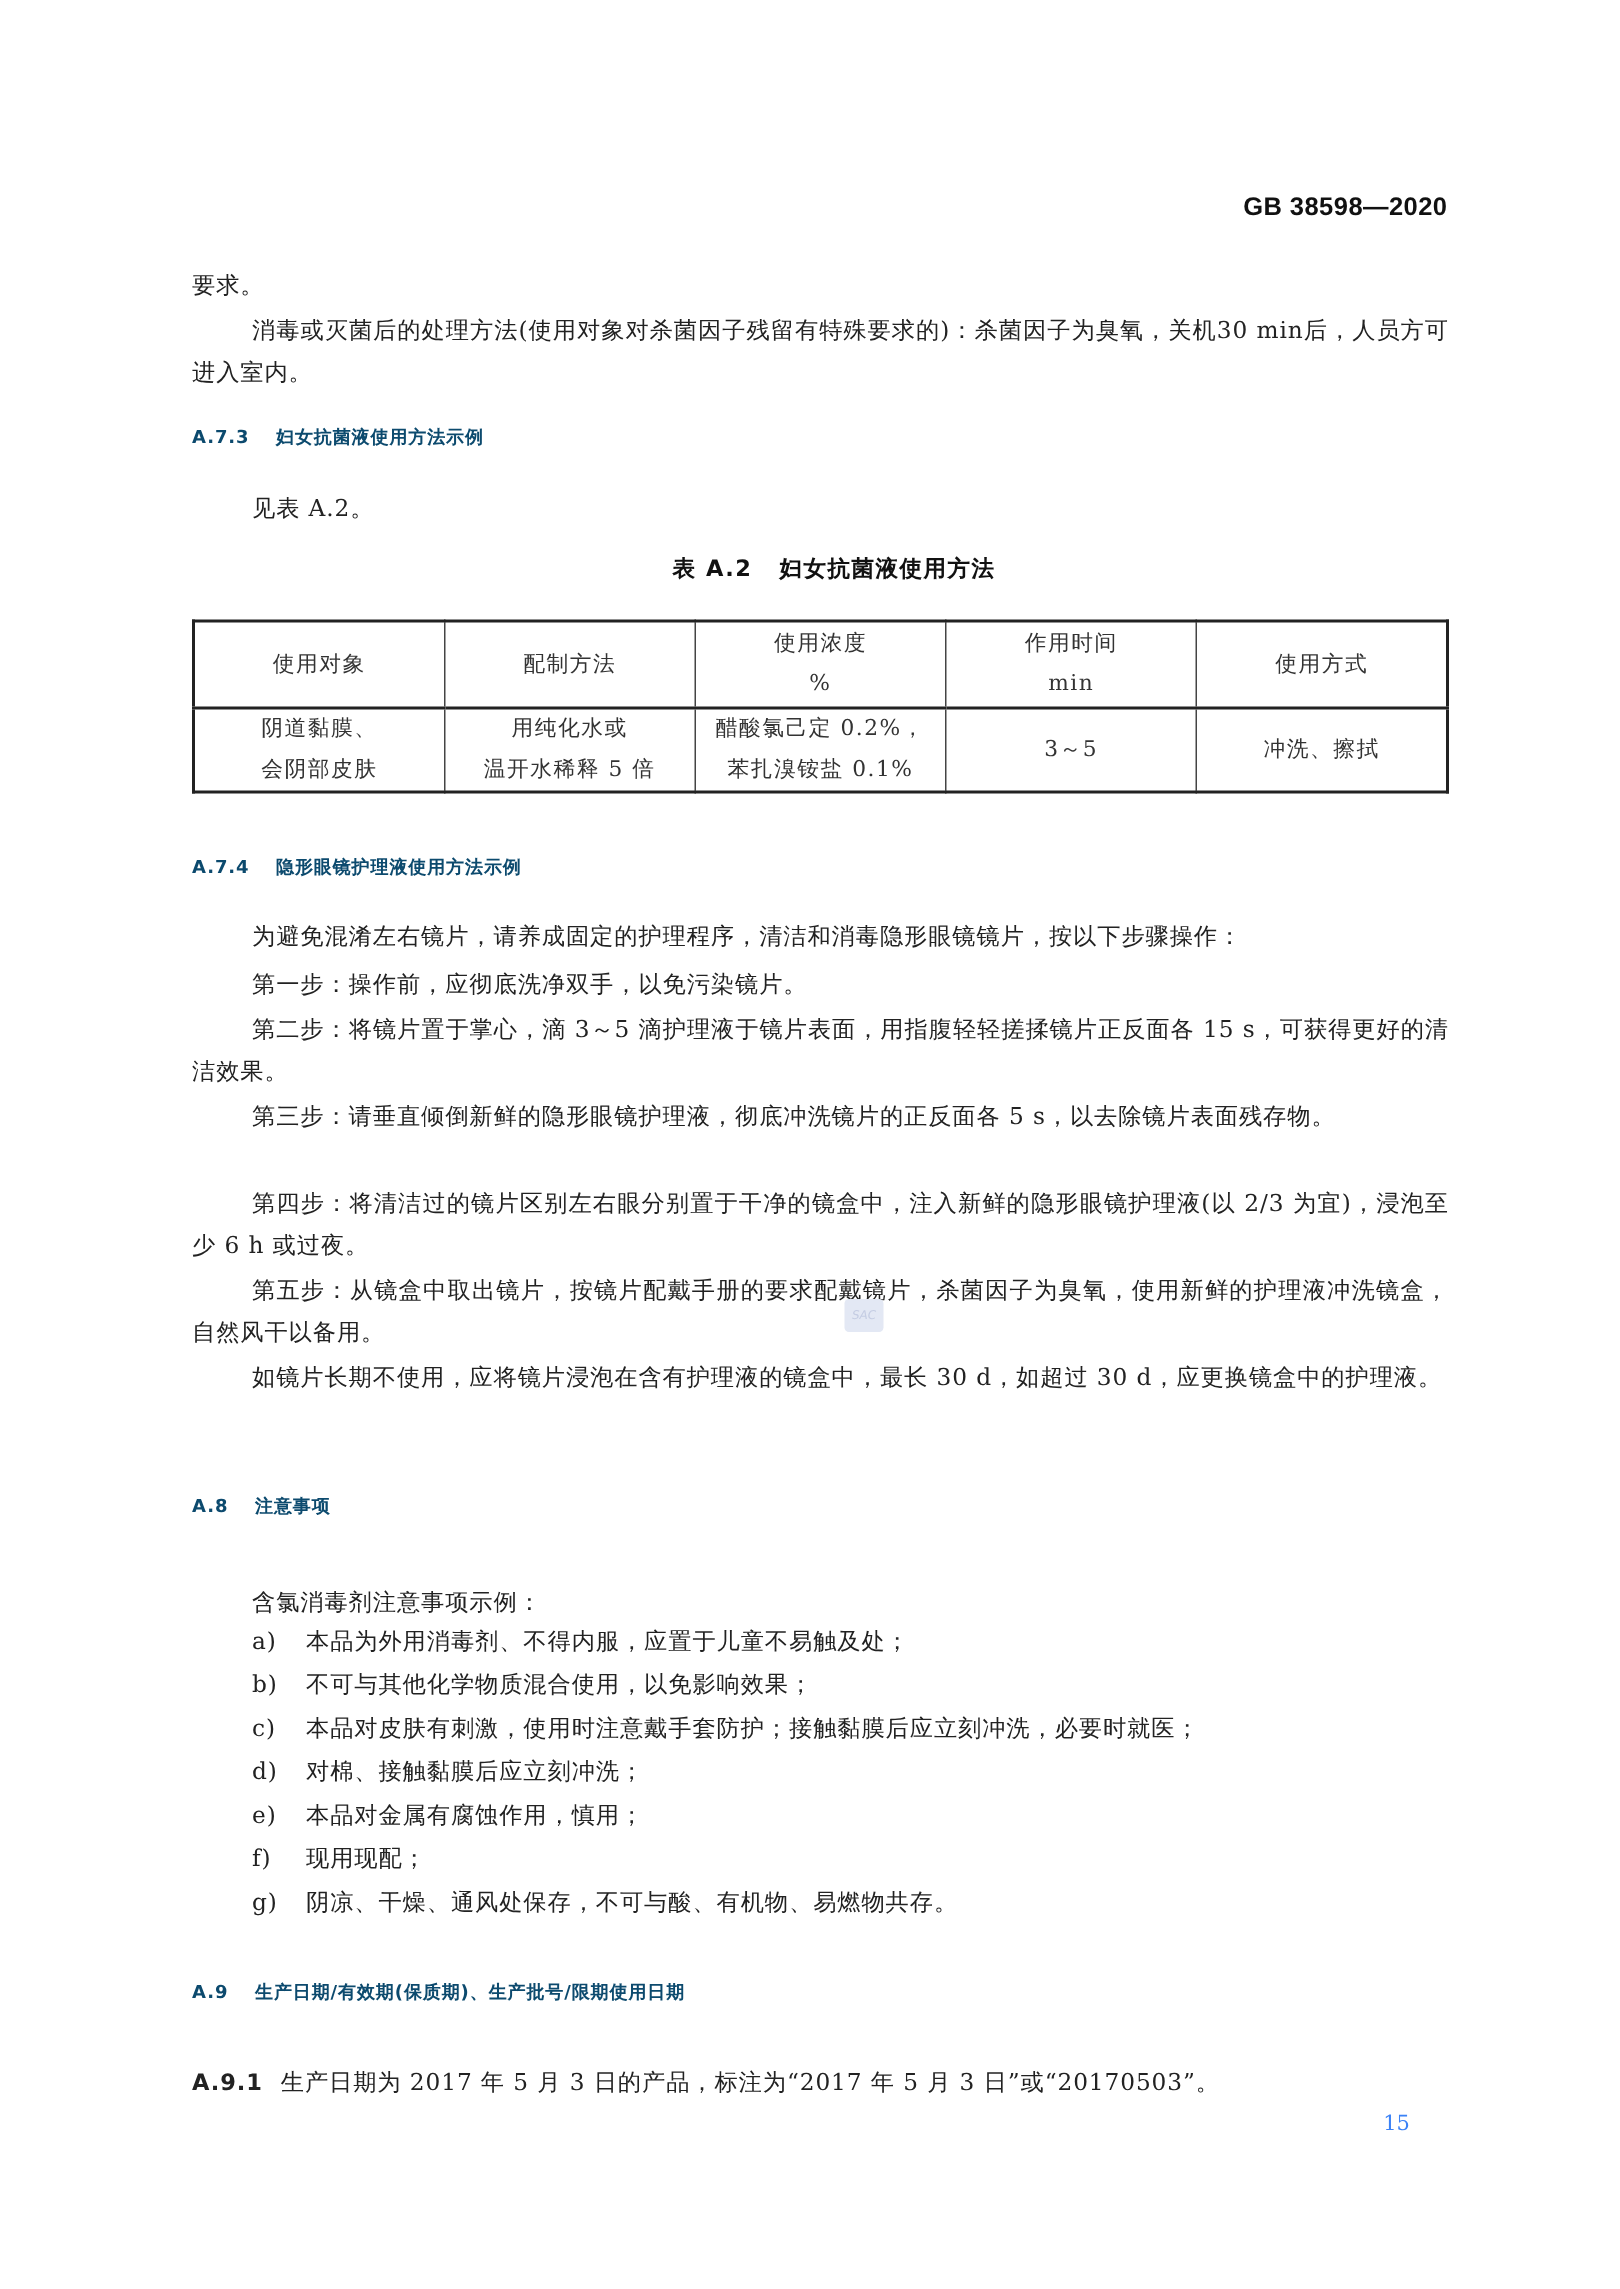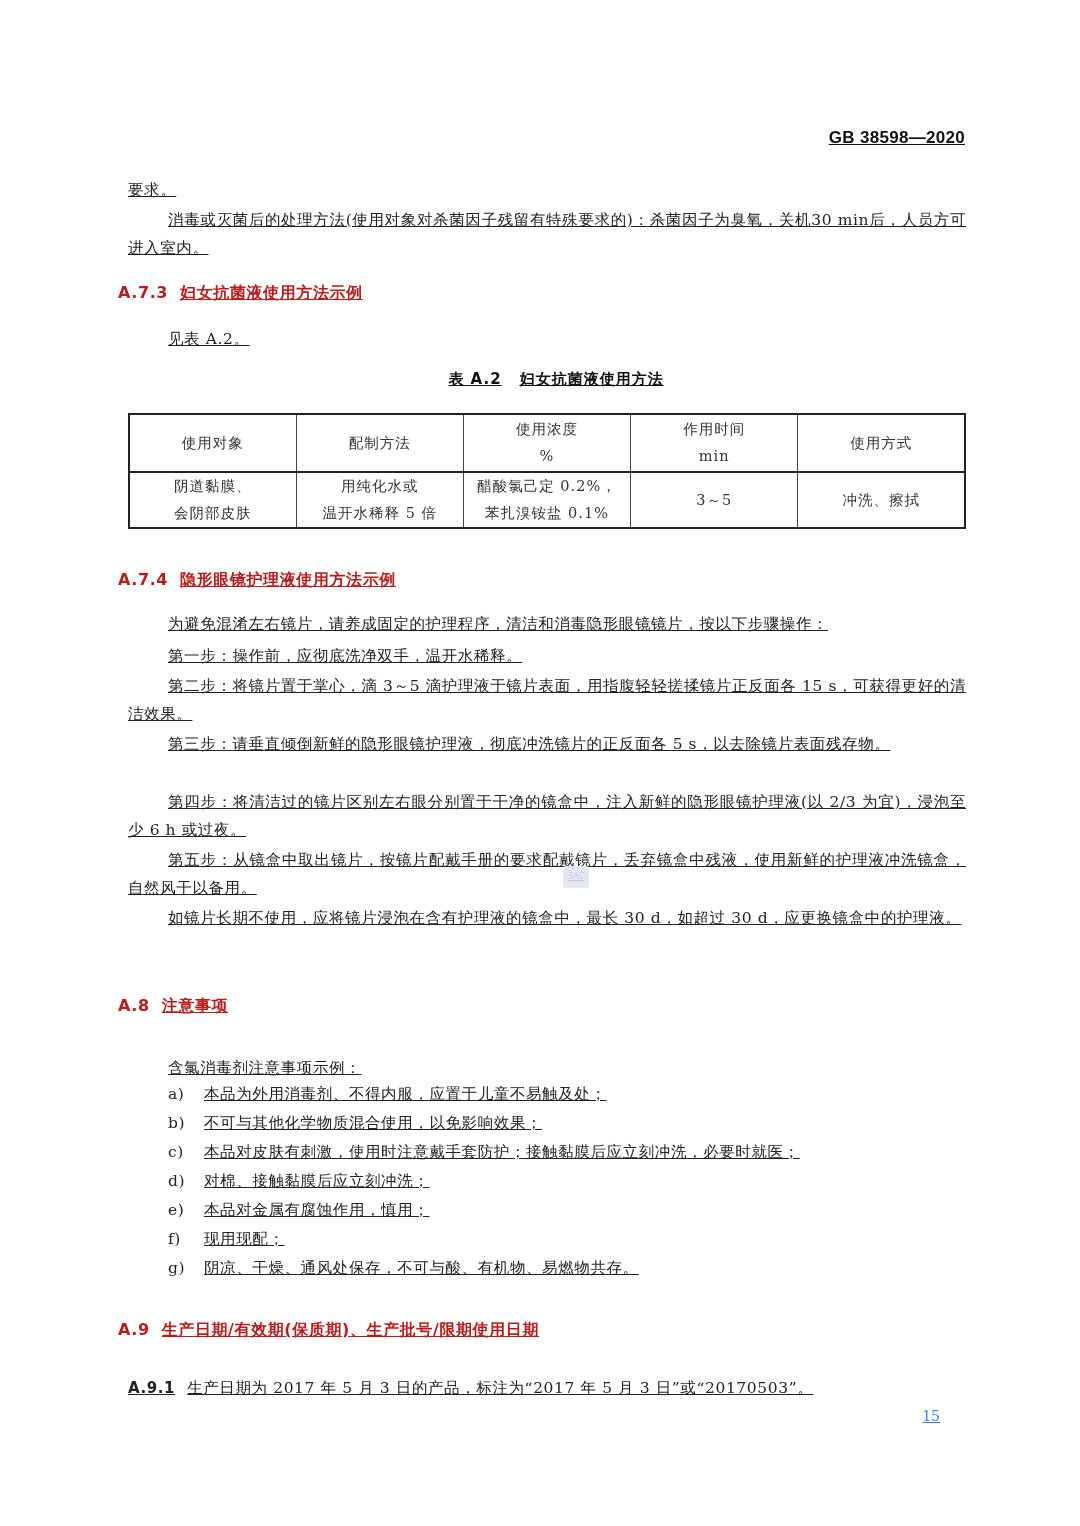--- a/index.html
+++ b/index.html
@@ -1,33 +1,33 @@
 <!DOCTYPE html>
 <html><head>
 <meta charset="utf-8">
 <style>
   html, body { margin: 0; padding: 0; background: #ffffff; }
   body {
     width: 1080px; height: 1526px; position: relative; overflow: hidden;
     font-family: "DejaVu Serif", "Liberation Serif", serif;
     color: #1a1a1a;
   }
-  .abs { position: absolute; text-decoration: underline; }
+  .abs { position: absolute; }
   .std-no {
     right: 115px; top: 128px; font-family: "Liberation Sans", sans-serif;
     font-weight: bold; font-size: 17px; letter-spacing: 0.3px; color: #111;
   }
   .p {
     left: 128px; width: 838px; font-size: 15.5px; line-height: 28px;
     letter-spacing: 0.6px; color: #222; text-align: justify;
   }
   .indent { text-indent: 40px; }
   .h {
-    left: 118px; font-family: "DejaVu Sans", "Liberation Sans", sans-serif;
-    font-weight: bold; font-size: 16px; color: #b91c1c; letter-spacing: 0.6px;
+    left: 128px; font-family: "DejaVu Sans", "Liberation Sans", sans-serif;
+    font-weight: bold; font-size: 12px; color: #0c4a6e; letter-spacing: 0.6px;
   }
   .h .num { display: inline-block; min-width: 44px; margin-right: 12px; }
   .h.h9 .num { min-width: 30px; }
   .caption {
     left: 16px; width: 1080px; text-align: center; top: 370px;
     font-family: "DejaVu Sans", "Liberation Sans", sans-serif;
     font-weight: bold; font-size: 15px; color: #111; letter-spacing: 1px;
   }
   .caption .cap-no { margin-right: 18px; }
   table.tbl {
@@ -110,25 +110,25 @@
       <td>3～5</td>
       <td>冲洗、擦拭</td>
     </tr>
   </tbody>
 </table>
 
 <div class="abs h" style="top:570px;">
   <span class="num">A.7.4</span><span>隐形眼镜护理液使用方法示例</span>
 </div>
 <div class="abs p indent" style="top:610px;">为避免混淆左右镜片，请养成固定的护理程序，清洁和消毒隐形眼镜镜片，按以下步骤操作：</div>
-<div class="abs p indent" style="top:642px;">第一步：操作前，应彻底洗净双手，温开水稀释。</div>
+<div class="abs p indent" style="top:642px;">第一步：操作前，应彻底洗净双手，以免污染镜片。</div>
 <div class="abs p indent" style="top:672px;">第二步：将镜片置于掌心，滴 3～5 滴护理液于镜片表面，用指腹轻轻搓揉镜片正反面各 15 s，可获得更好的清洁效果。</div>
 <div class="abs p indent" style="top:730px;">第三步：请垂直倾倒新鲜的隐形眼镜护理液，彻底冲洗镜片的正反面各 5 s，以去除镜片表面残存物。</div>
 <div class="abs p indent" style="top:788px;">第四步：将清洁过的镜片区别左右眼分别置于干净的镜盒中，注入新鲜的隐形眼镜护理液(以 2/3 为宜)，浸泡至少 6 h 或过夜。</div>
-<div class="abs p indent" style="top:846px;">第五步：从镜盒中取出镜片，按镜片配戴手册的要求配戴镜片，丢弃镜盒中残液，使用新鲜的护理液冲洗镜盒，自然风干以备用。</div>
+<div class="abs p indent" style="top:846px;">第五步：从镜盒中取出镜片，按镜片配戴手册的要求配戴镜片，杀菌因子为臭氧，使用新鲜的护理液冲洗镜盒，自然风干以备用。</div>
 <div class="abs p indent" style="top:904px;">如镜片长期不使用，应将镜片浸泡在含有护理液的镜盒中，最长 30 d，如超过 30 d，应更换镜盒中的护理液。</div>
 
 <div class="abs watermark">SAC</div>
 
 <div class="abs h" style="top:996px;">
   <span class="num" style="min-width:30px;">A.8</span><span>注意事项</span>
 </div>
 <div class="abs p indent" style="top:1054px;">含氯消毒剂注意事项示例：</div>
 
 <div class="abs list-item" style="top:1084px;"><span class="lbl">a)</span><span>本品为外用消毒剂、不得内服，应置于儿童不易触及处；</span></div>

